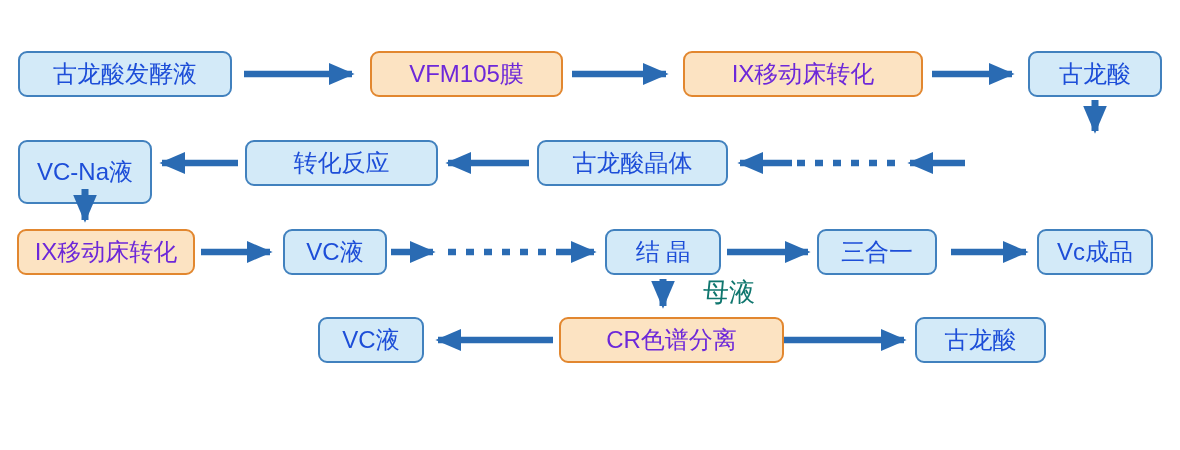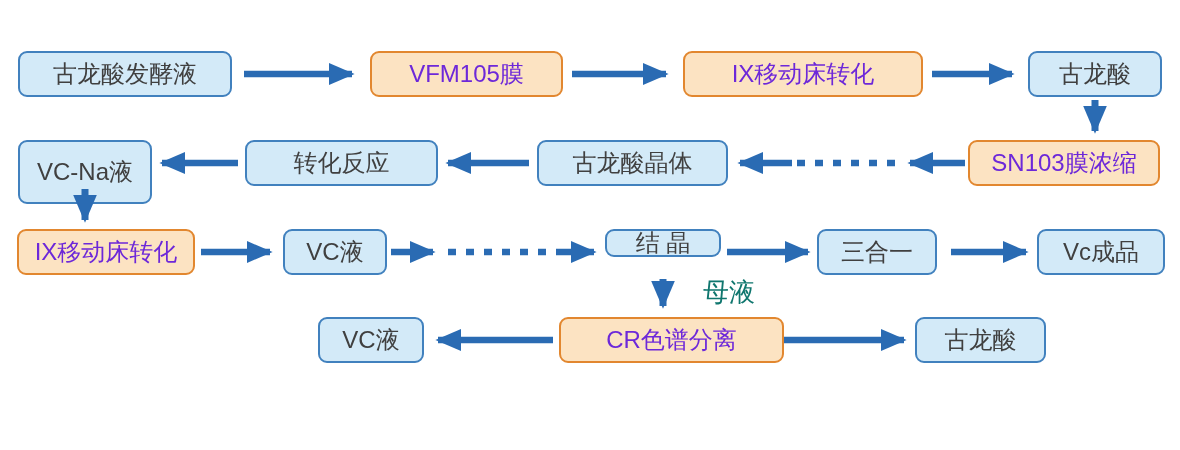--- a/index.html
+++ b/index.html
@@ -5,21 +5,21 @@
   html,body{margin:0;padding:0;background:#ffffff;}
   .canvas{
     position:relative;width:1180px;height:450px;background:#ffffff;
     font-family:"Liberation Sans",sans-serif;overflow:hidden;
   }
   .node{
     position:absolute;display:flex;align-items:center;justify-content:center;
     border-radius:9px;font-size:24px;line-height:1;border:2px solid;
     box-sizing:border-box;white-space:nowrap;
   }
-  .node.blue{background:#d3eaf8;border-color:#4181be;color:#404040;}
+  .node.blue{background:#d3eaf8;border-color:#4181be;color:#1d4ed8;}
   .node.orange{background:#fce3c2;border-color:#e2872f;color:#6d28d9;}
   .float-label{
     position:absolute;color:#0f766e;font-size:26px;line-height:1;white-space:nowrap;
   }
   svg.arrows{position:absolute;left:0;top:0;pointer-events:none;}
   .arrow-line{stroke:#2a6bb3;stroke-width:6.5;fill:none;}
   .arrow-line.vert{stroke-width:7;}
   .arrow-line.dashes{stroke-dasharray:8 10;}
 </style>
 </head>
@@ -28,27 +28,26 @@
 <div class="canvas">
 
   <div class="node blue" style="left:18px;  top:51px; width:214px;height:46px">古龙酸发酵液</div>
   <div class="node orange" style="left:370px; top:51px; width:193px;height:46px">VFM105膜</div>
   <div class="node orange" style="left:683px; top:51px; width:240px;height:46px">IX移动床转化</div>
   <div class="node blue" style="left:1028px;top:51px; width:134px;height:46px">古龙酸</div>
 
   <div class="node blue" style="left:18px;  top:140px;width:134px;height:64px">VC-Na液</div>
   <div class="node blue" style="left:245px; top:140px;width:193px;height:46px">转化反应</div>
   <div class="node blue" style="left:537px; top:140px;width:191px;height:46px">古龙酸晶体</div>
-  <div class="node orange" style="left:968px; top:140px;width:192px;height:46px">SN103膜浓缩</div>
 
   <div class="node orange" style="left:17px;  top:229px;width:178px;height:46px">IX移动床转化</div>
   <div class="node blue" style="left:283px; top:229px;width:104px;height:46px">VC液</div>
-  <div class="node blue" style="left:605px; top:229px;width:116px;height:28px">结 晶</div>
+  <div class="node blue" style="left:605px; top:229px;width:116px;height:46px">结 晶</div>
   <div class="node blue" style="left:817px; top:229px;width:120px;height:46px">三合一</div>
-  <div class="node blue" style="left:1037px;top:229px;width:128px;height:46px">Vc成品</div>
+  <div class="node blue" style="left:1037px;top:229px;width:116px;height:46px">Vc成品</div>
 
   <div class="node blue" style="left:318px; top:317px;width:106px;height:46px">VC液</div>
   <div class="node orange" style="left:559px; top:317px;width:225px;height:46px">CR色谱分离</div>
   <div class="node blue" style="left:915px; top:317px;width:131px;height:46px">古龙酸</div>
 
   <div class="float-label" style="left:703px;top:279px">母液</div>
 
   <svg class="arrows" width="1180" height="450" viewBox="0 0 1180 450">
     <defs>
       <marker id="ah" markerWidth="4" markerHeight="3.4" viewBox="0 0 4 3.4" refX="3.6" refY="1.7" orient="auto" markerUnits="strokeWidth">

